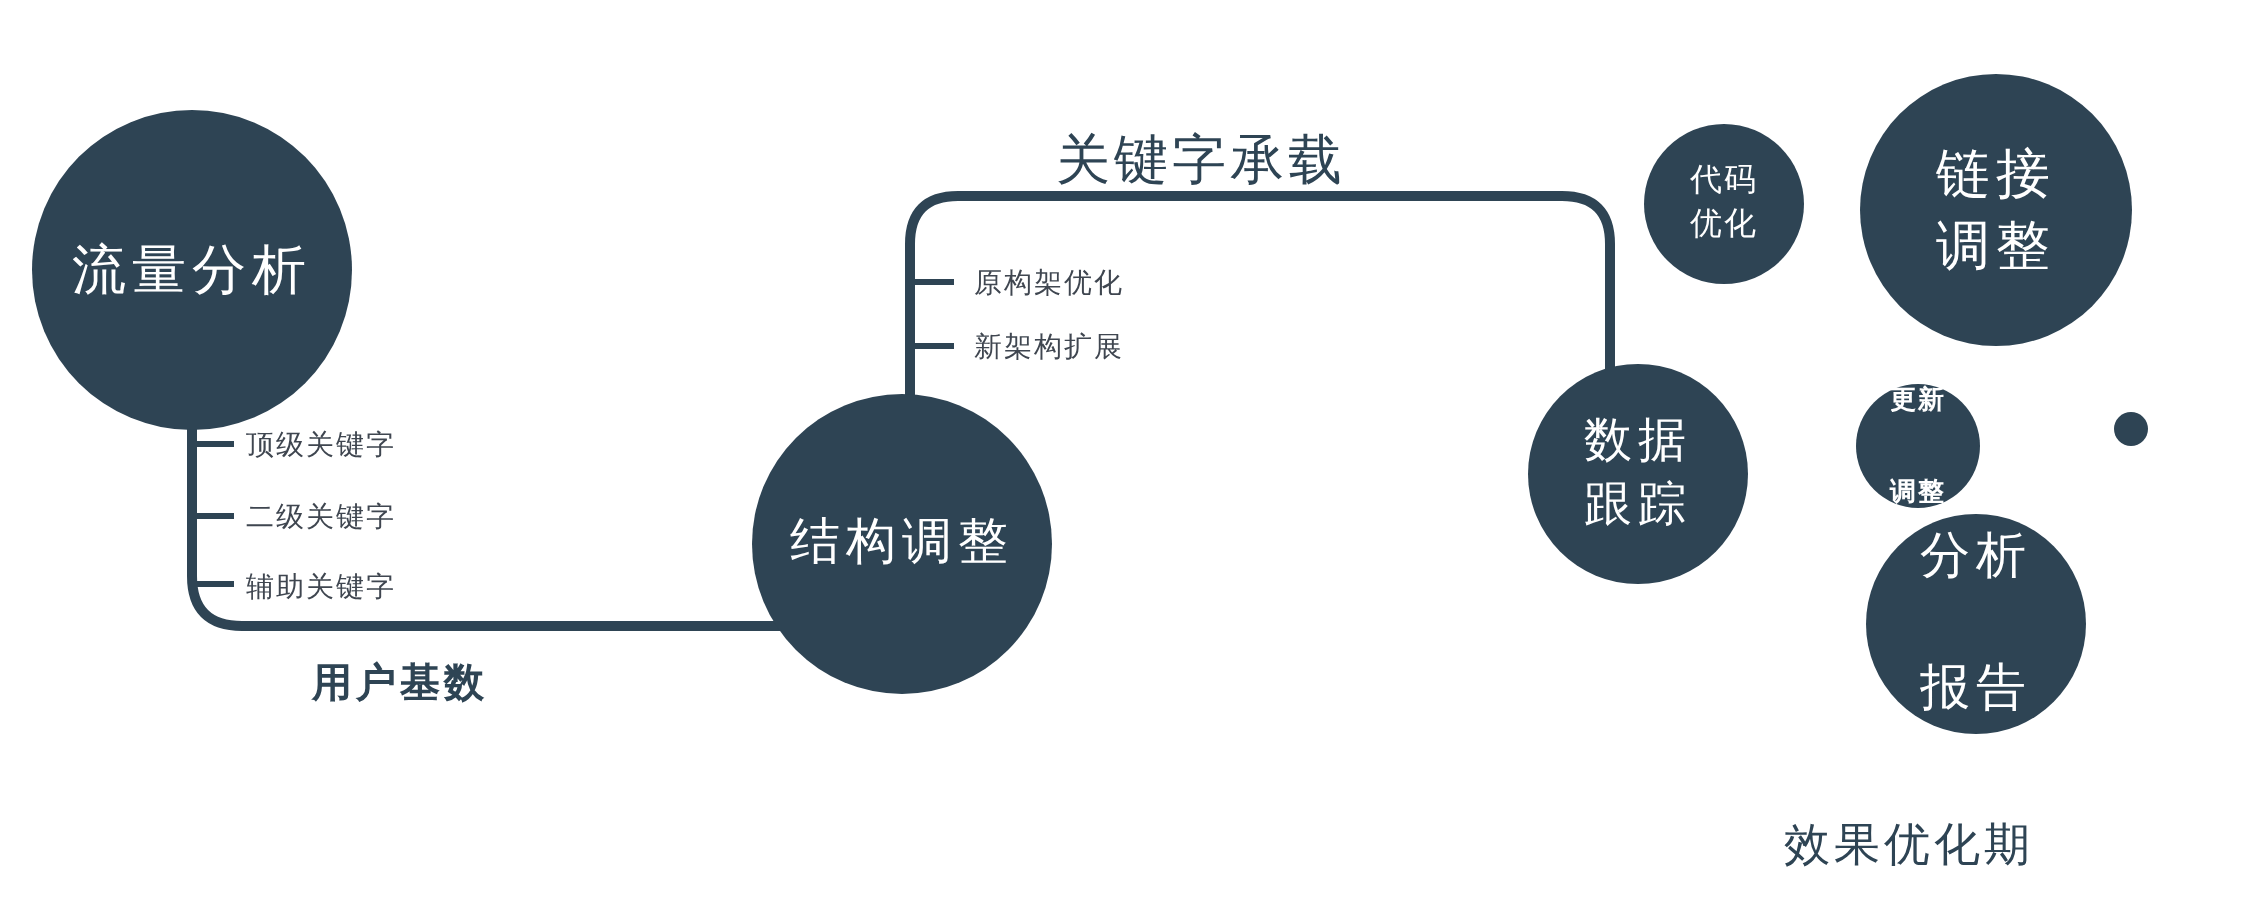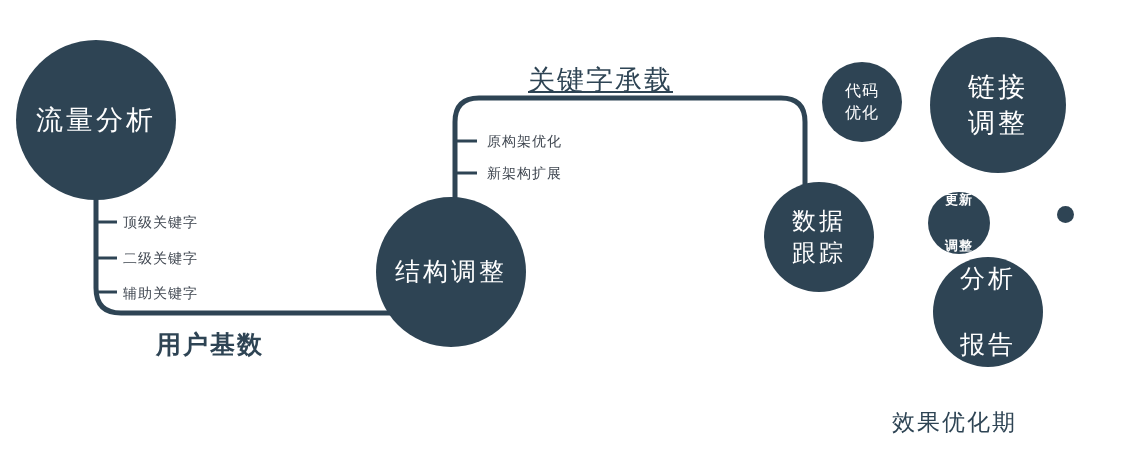--- a/index.html
+++ b/index.html
@@ -71,21 +71,21 @@
     <path d="M 96 170 L 96 288 Q 96 313 121 313 L 410 313" fill="none" stroke="currentColor" stroke-width="5"></path>
     <path d="M 96 222 L 117 222" stroke="currentColor" stroke-width="3" fill="none"></path>
     <path d="M 96 258 L 117 258" stroke="currentColor" stroke-width="3" fill="none"></path>
     <path d="M 96 292 L 117 292" stroke="currentColor" stroke-width="3" fill="none"></path>
 
     <path d="M 455 215 L 455 122 Q 455 98 479 98 L 781 98 Q 805 98 805 122 L 805 195" fill="none" stroke="currentColor" stroke-width="5"></path>
     <path d="M 455 141 L 477 141" stroke="currentColor" stroke-width="3" fill="none"></path>
     <path d="M 455 173 L 477 173" stroke="currentColor" stroke-width="3" fill="none"></path>
   </svg>
 
-  <div class="node" style="left:16px; top:40px; width:160px; height:160px; font-size:27px;">
+  <div class="node" style="left:16px; top:55px; width:160px; height:160px; font-size:27px;">
     <span>流量分析</span>
   </div>
 
   <div class="node" style="left:376px; top:197px; width:150px; height:150px; font-size:25px;font-family:Liberation Serif, serif;">
     <span>结构调整</span>
   </div>
 
   <div class="node" style="left:764px; top:182px; width:110px; height:110px; font-size:24px;">
     <span>数据</span>
     <span>跟踪</span>
@@ -106,22 +106,22 @@
     <span>调整</span>
   </div>
 
   <div class="dot" style="left:1057px; top:206px; width:17px; height:17px;"></div>
 
   <div class="node" style="left:933px; top:257px; width:110px; height:110px; font-size:25px;gap:32px;">
     <span>分析</span>
     <span>报告</span>
   </div>
 
-  <div class="edge-label" style="left:528px; top:62px; font-size:27px;text-decoration:underline;">关键字承载</div>
-  <div class="edge-label" style="left:156px; top:328px; font-size:25px; font-weight:bold;text-align:right;">用户基数</div>
+  <div class="edge-label" style="left:528px; top:62px; font-size:27px;">关键字承载</div>
+  <div class="edge-label" style="left:156px; top:328px; font-size:20px; font-weight:bold;text-align:right;">用户基数</div>
   <div class="edge-label" style="left:892px; top:407px; font-size:23px;">效果优化期</div>
 
   <div class="tick-label" style="left:123px; top:214px;">顶级关键字</div>
   <div class="tick-label" style="left:123px; top:250px;">二级关键字</div>
   <div class="tick-label" style="left:123px; top:285px;">辅助关键字</div>
 
   <div class="tick-label" style="left:487px; top:133px;">原构架优化</div>
   <div class="tick-label" style="left:487px; top:165px;">新架构扩展</div>
 
 </div>

